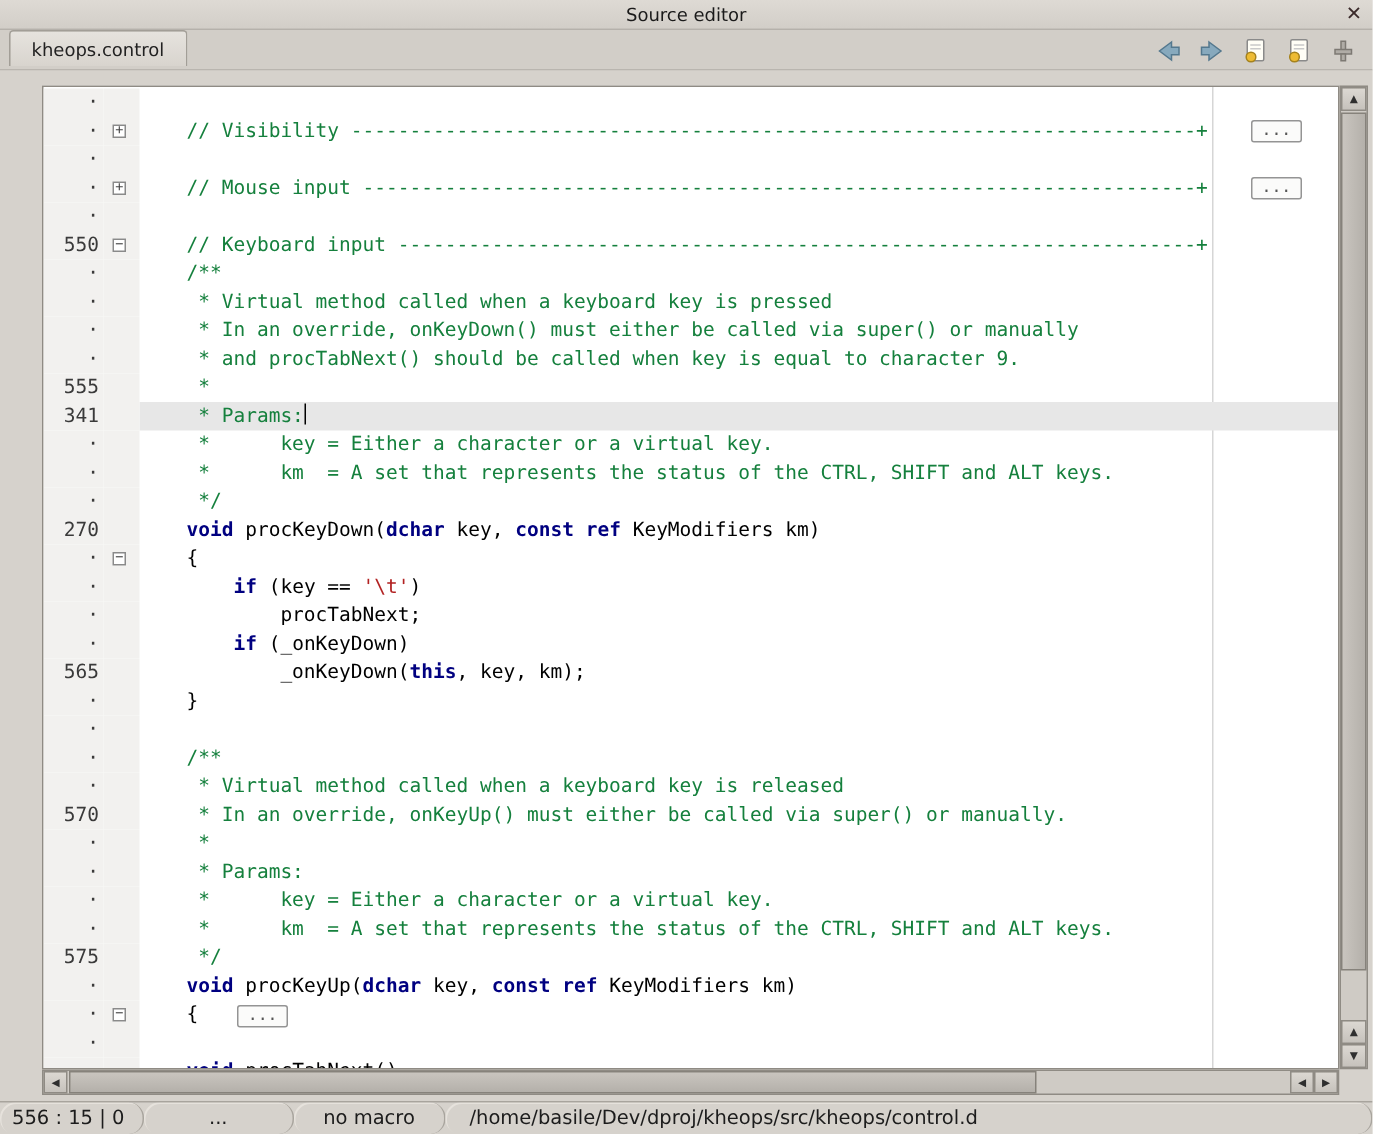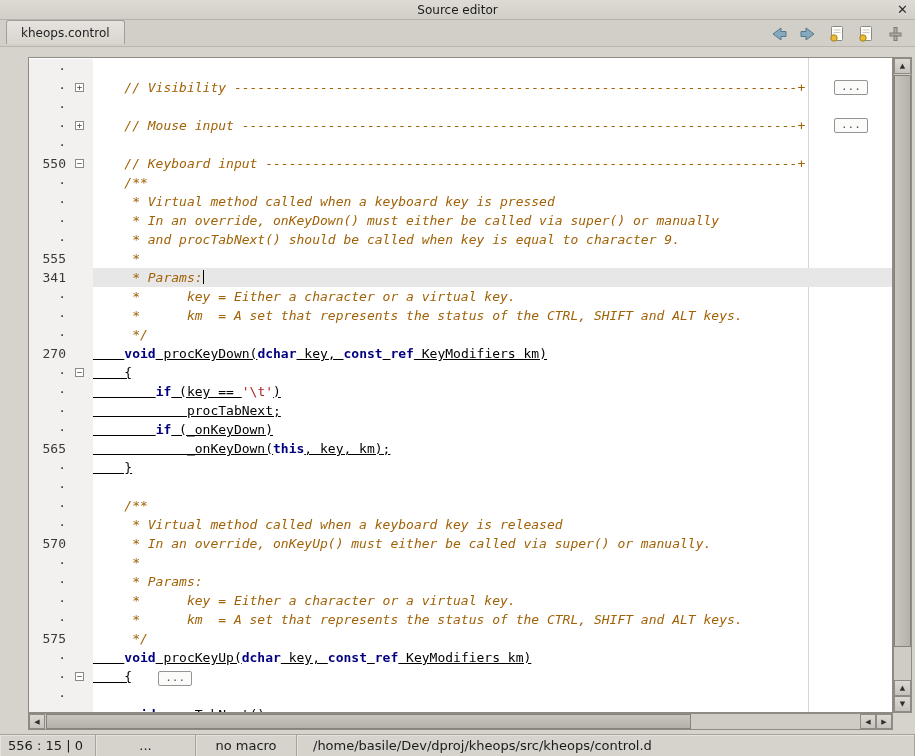--- a/index.html
+++ b/index.html
@@ -32,24 +32,24 @@
   .code-area { position:absolute; left:0; top:0; right:0; bottom:0; padding-top:1px;
     font-family:"DejaVu Sans Mono", monospace; font-size:13px; }
   .row { display:flex; height:19px; line-height:19px; position:relative; }
   .ln { width:40px; flex:0 0 40px; background:#f2f1ef; color:#3a3a3a; text-align:right;
     padding-right:3px; font-size:13px; }
   .foldcol { width:24px; flex:0 0 24px; background:#f2f1ef; position:relative; }
   .foldbox { position:absolute; left:6px; top:5px; width:9px; height:9px; background:#ffffff;
     border:1px solid #8a8a8a; font-size:9px; line-height:7px; text-align:center; color:#444; }
   .codeline { flex:1; white-space:pre; color:#000; }
   .row.cur .codeline { background:#e7e7e7; }
-  .cm  { color:#a16207; font-style:italic; }
+  .cm  { color:#15803d; }
   .kw  { color:#000080; font-weight:bold; }
   .str { color:#b22222; }
-  .pl  { color:#000000;text-decoration:underline; }
+  .pl  { color:#000000; }
   .caret { display:inline-block; width:1px; height:14px; background:#000; vertical-align:-2px; }
   .ellbox { display:inline-block; border:1px solid #949494; border-radius:2px; background:#fbfbfa;
     color:#555; font-family:"DejaVu Sans Mono", monospace; font-size:11px; font-style:normal;
     height:15px; line-height:12px; padding:0 6px; }
   .ellbox.inline { margin-left:26px; }
   .ellbox.rightbox { position:absolute; left:805px; top:2px; }
 
   
   .vscroll { position:absolute; left:893px; top:10px; width:19px; height:656px;
     background:#cfcbc5; border:1px solid #8f8b84; }
@@ -63,21 +63,21 @@
     background:linear-gradient(90deg,#c9c5bf,#b4b0aa); border:1px solid #86827b; }
   .hthumb { position:absolute; top:0; left:17px; width:645px; height:15px;
     background:linear-gradient(#c9c5bf,#b4b0aa); border:1px solid #86827b; }
   .corner { position:absolute; left:893px; top:666px; width:19px; height:17px; background:#d6d2cc; }
 
   
   .statusbar { position:absolute; left:0; top:734px; width:915px; height:22px;
     background:#d6d2cc; border-top:1px solid #a8a49d; display:flex; align-items:center;
     font-size:13px; color:#1c1c1c; }
   .panel { height:100%; display:flex; align-items:center; border-right:1px solid #a8a49d;
-    box-shadow:inset 1px 1px 0 #e6e2dc; padding:0 8px; }
+    box-shadow:inset 1px 1px 0 #e6e2dc; padding:0 8px;border-radius:10px; }
   .panel.p1 { width:96px; }
   .panel.p2 { width:100px; justify-content:center; }
   .panel.p3 { width:101px; justify-content:center; }
   .panel.p4 { flex:1; padding-left:16px; }
 </style>
 </head>
 <body>
 
 <div class="titlebar">
   <span class="title">Source editor</span>

